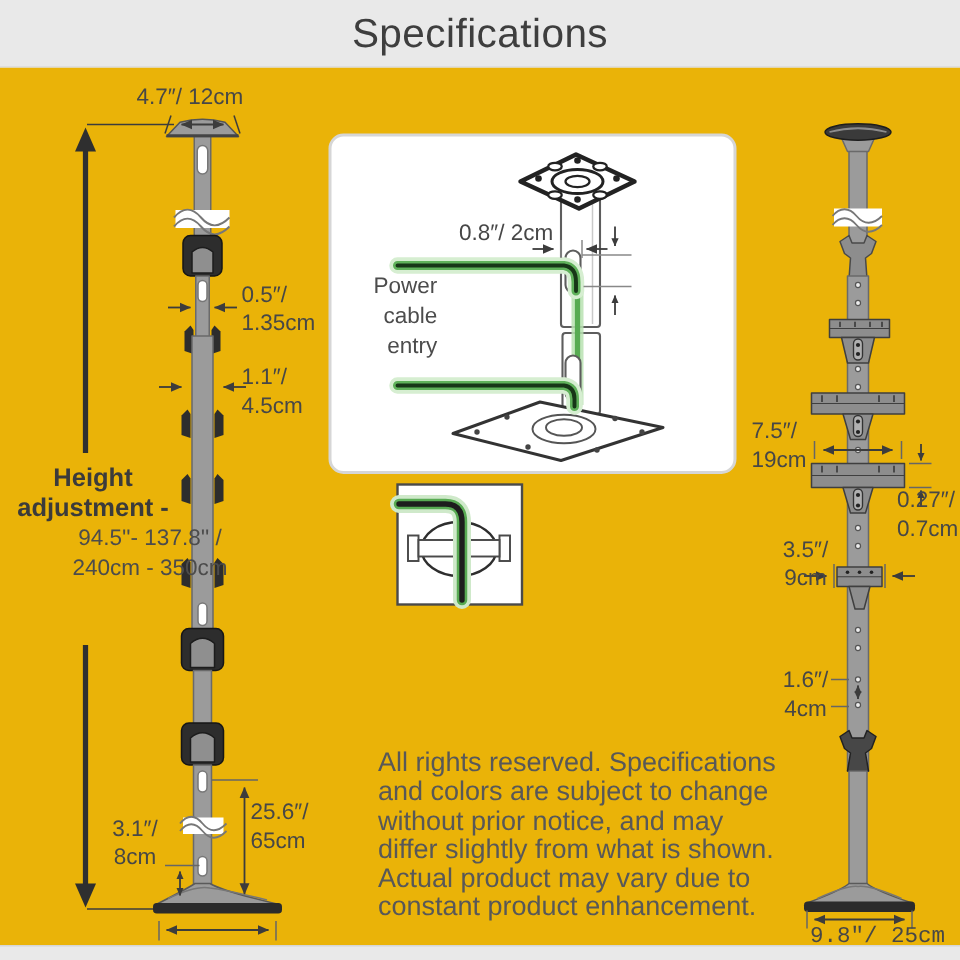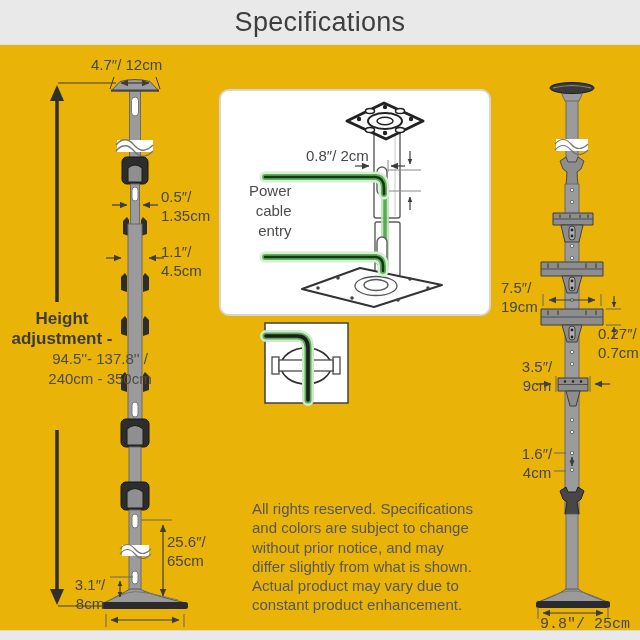--- a/index.html
+++ b/index.html
@@ -9,21 +9,21 @@
   .titlebar { position:absolute; top:0; left:0; width:640px; height:45px; background:#e9e9e9;
               border-bottom:1px solid #dedede; display:flex; align-items:center; justify-content:center; }
   .titlebar h1 { font-size:27px; font-weight:400; color:#3e3e3e; letter-spacing:.3px; }
   .footbar { position:absolute; left:0; bottom:0; width:640px; height:10px; background:#e9e9e9; border-top:1px solid #d6d6d6; }
   .detail-box { position:absolute; left:219px; top:89px; width:272px; height:227px;
                 border:2px solid #d6d6d6; border-radius:10px; background:#fff; }
   .art { position:absolute; left:0; top:0; width:640px; height:640px; }
   .lbl { position:absolute; font-size:15px; line-height:19px; color:#474747; white-space:pre; }
   .center { text-align:center; }
   .bold { font-weight:bold; color:#3b3b3b; }
-  .disclaimer { position:absolute; left:252px; top:499px; font-size:15px; line-height:19.3px;
+  .disclaimer { position:absolute; left:252px; top:499px; font-size:18px; line-height:19.3px;
                 color:#585858; white-space:pre; }
 </style>
 </head>
 <body>
 
 <div class="page">
 
   <header class="titlebar">
     <h1>Specifications</h1>
   </header>
@@ -260,21 +260,21 @@
   <div class="lbl" style="left:161px; top:187px;">0.5″/
 1.35cm</div>
   <div class="lbl" style="left:161px; top:242px;">1.1″/
 4.5cm</div>
   <div class="lbl bold center" style="left:6px; top:309px; width:112px; font-size:17px; line-height:19.5px;">Height
 adjustment -</div>
   <div class="lbl center" style="left:0px; top:349px; width:124px; line-height:20px; color:#4c4c4c;margin-left:38px;">94.5''- 137.8'' /
 240cm - 350cm</div>
   <div class="lbl" style="left:167px; top:532px;">25.6″/
 65cm</div>
-  <div class="lbl center" style="left:67px; top:575px; width:46px;">3.1″/
+  <div class="lbl center" style="left:67px; top:543px; width:46px;">3.1″/
 8cm</div>
   <div class="lbl" style="left:101px; top:617px;margin-top:37px;">10.2″/ 26cm</div>
 
   <div class="lbl" style="left:306px; top:146px;">0.8″/ 2cm</div>
   <div class="lbl" style="left:249px; top:181px; font-size:15px; line-height:20px; color:#4c4c4c;text-align:right;">Power
 cable
 entry</div>
 
   <div class="lbl" style="left:501px; top:278px;">7.5″/
 19cm</div>

